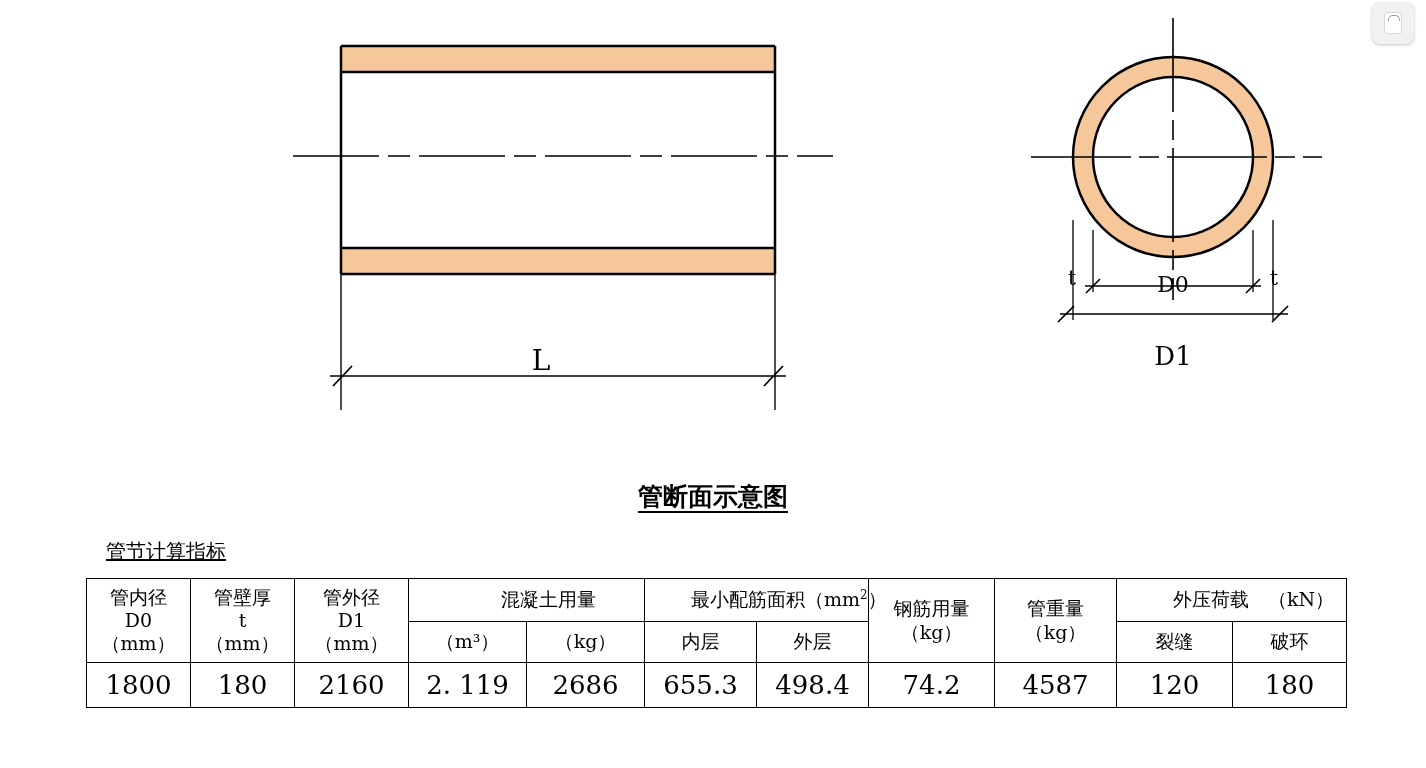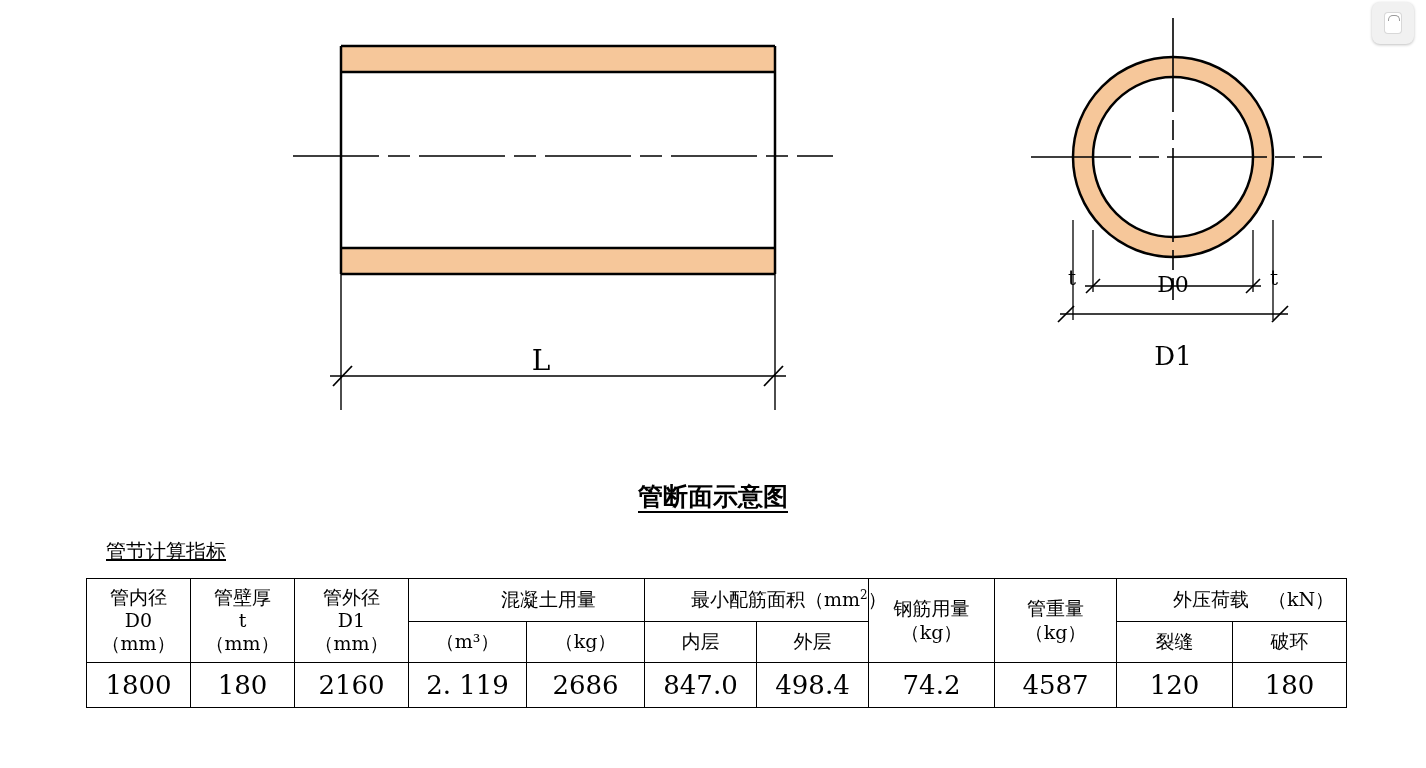--- a/index.html
+++ b/index.html
@@ -238,21 +238,21 @@
       <td class="hdr-sub">破环</td>
     </tr>
   </thead>
   <tbody>
     <tr class="val-row">
       <td>1800</td>
       <td>180</td>
       <td>2160</td>
       <td>2. 119</td>
       <td>2686</td>
-      <td>847.0</td>
+      <td>655.3</td>
       <td>498.4</td>
       <td>74.2</td>
       <td>4587</td>
       <td>120</td>
       <td>180</td>
     </tr>
   </tbody>
 </table>
 
 </body></html>

